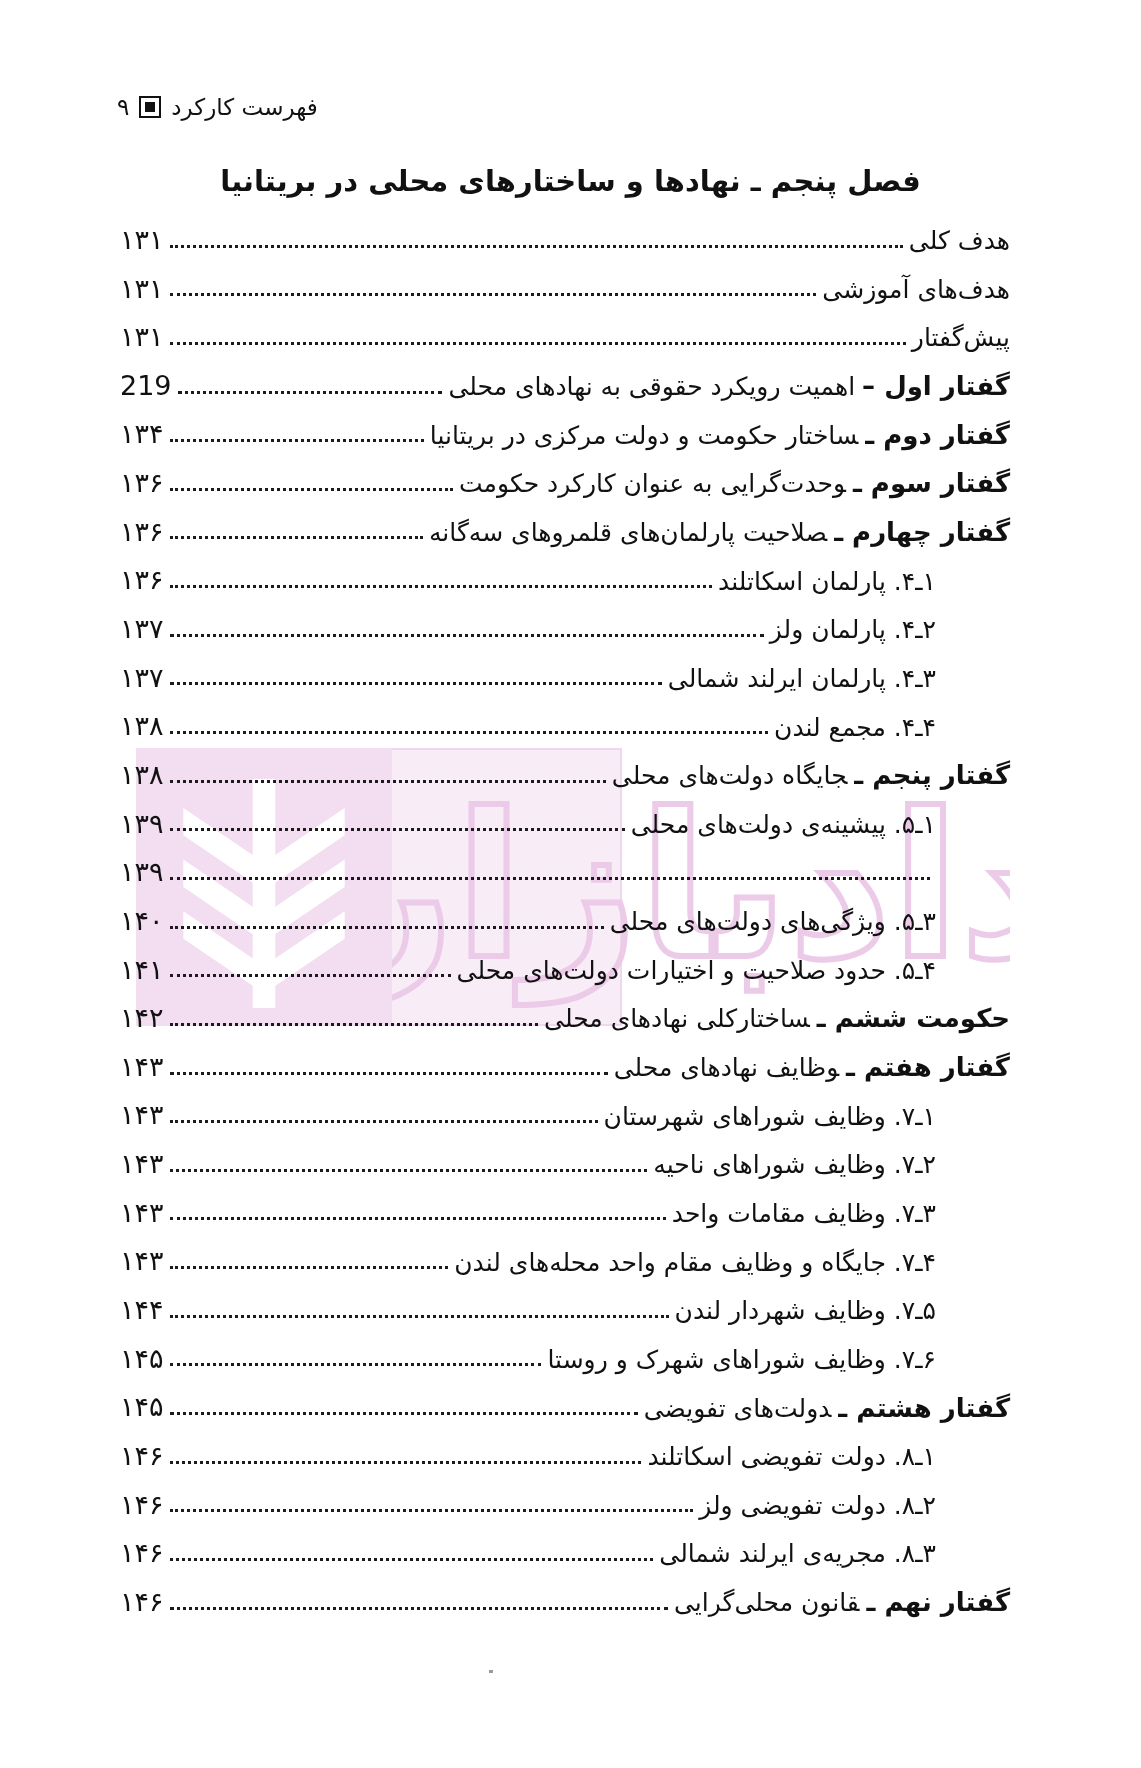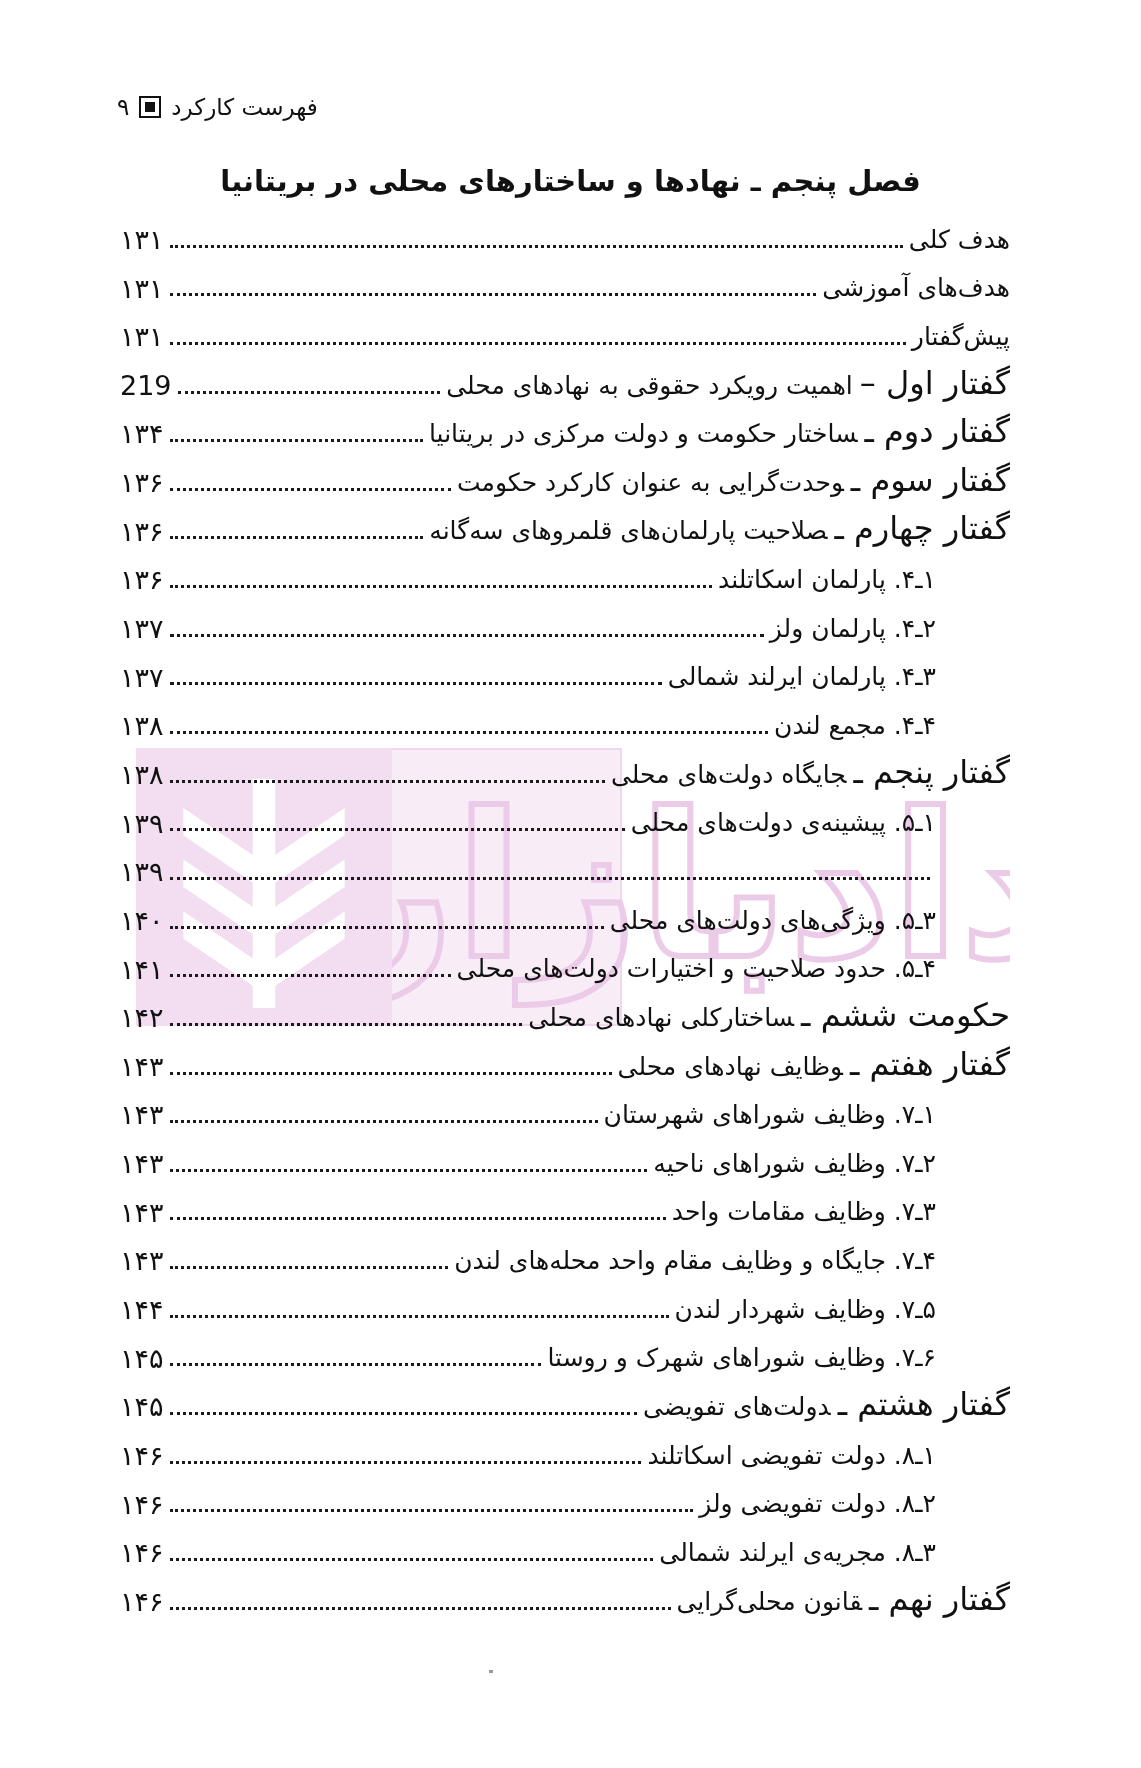--- a/index.html
+++ b/index.html
@@ -98,21 +98,21 @@
     direction: rtl;
     align-items: flex-end;
   }
   .toc-row.indent { padding-right: 74px; }
   .entry-title {
     flex: 0 0 auto;
     font-size: 25px;
     white-space: nowrap;
     line-height: 1.25;
   }
-  .entry-title .lead { font-weight: normal; margin-left: 7px; font-size: 32px; }
+  .entry-title .lead { font-weight: bold; margin-left: 7px; font-size: 26px; }
   .entry-title .lead:empty { margin-left: 0; }
   .dots {
     flex: 1 1 auto;
     border-bottom: 3px dotted #1b1b1b;
     margin: 0 6px 9px 6px;
     min-width: 20px;
   }
   .pagenum {
     flex: 0 0 auto;
     font-size: 27px;

